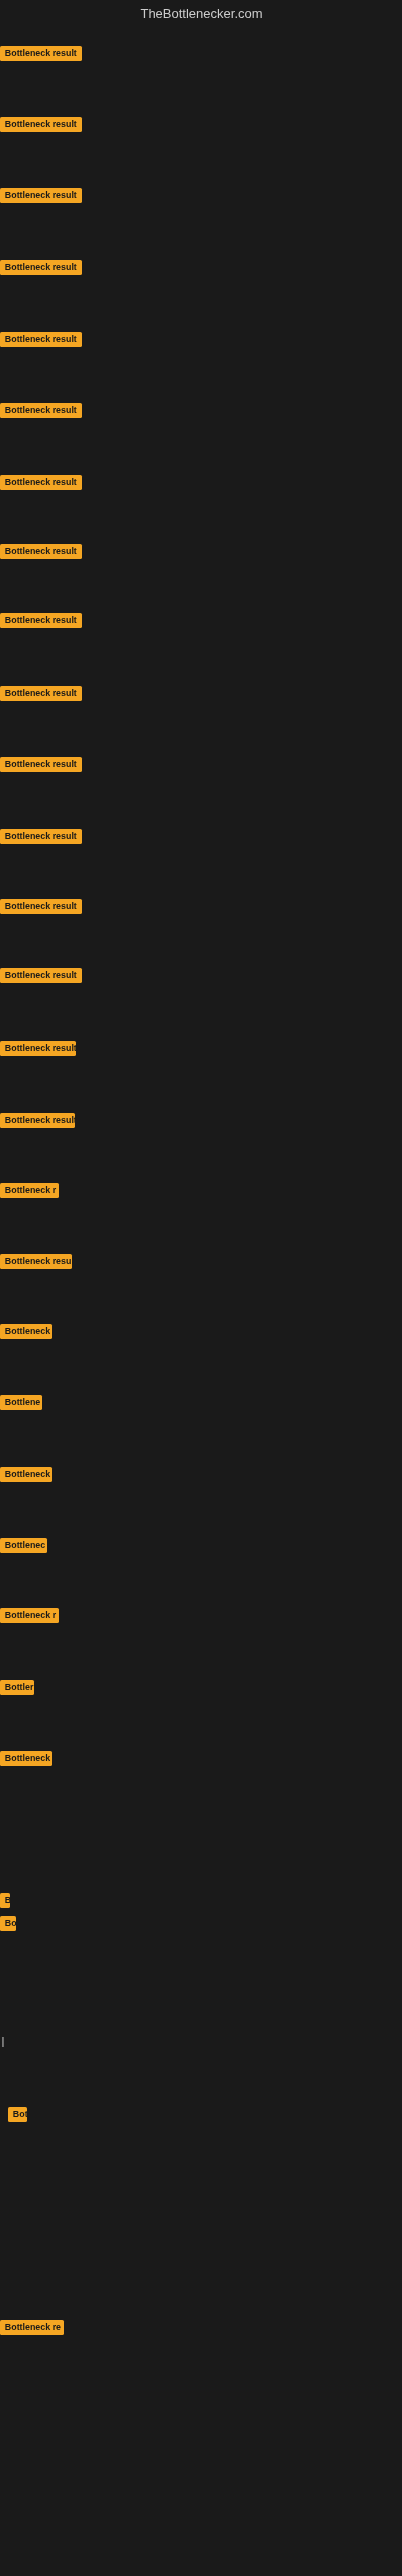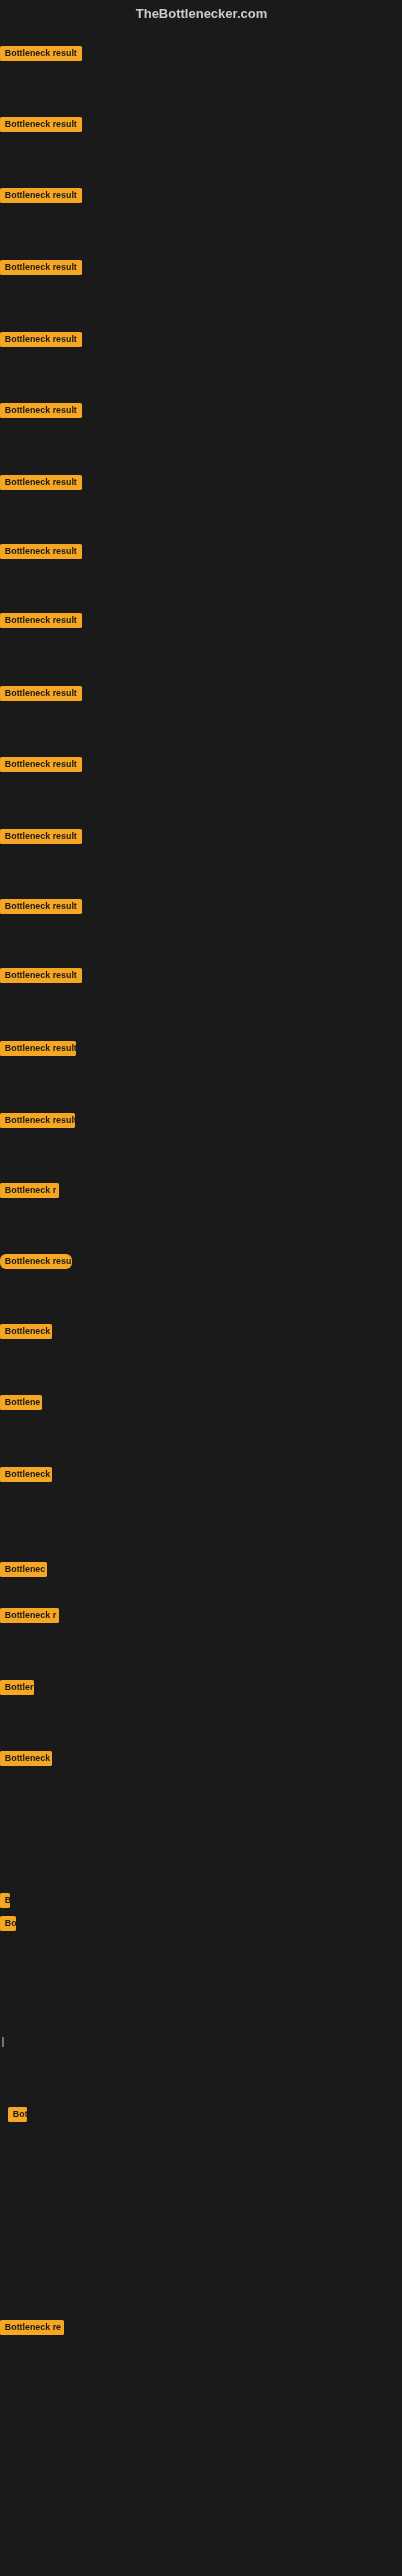--- a/index.html
+++ b/index.html
@@ -12,21 +12,21 @@
       min-height: 2576px;
       background-color: #1a1a1a;
       font-family: Arial, sans-serif;
       position: relative;
     }
     .site-title {
       text-align: center;
       color: #cccccc;
       font-size: 13px;
       padding: 6.4px 0 3.2px 0;
-      font-weight: bold;
+      font-weight: normal;
     }
     .bottleneck-item {
       position: absolute;
       left: 0;
     }
     .bottleneck-badge {
       background-color: #f5a623;
       color: #1a1a1a;
       font-size: 8.9px;
       font-weight: bold;
@@ -52,25 +52,25 @@
 <div class="bottleneck-item" style="top: 544px; left: 0px;"><span class="bottleneck-badge" style="max-width: 93px;">Bottleneck result</span></div>
 <div class="bottleneck-item" style="top: 613px; left: 0px;"><span class="bottleneck-badge" style="max-width: 91px;">Bottleneck result</span></div>
 <div class="bottleneck-item" style="top: 686px; left: 0px;"><span class="bottleneck-badge" style="max-width: 91px;">Bottleneck result</span></div>
 <div class="bottleneck-item" style="top: 757px; left: 0px;"><span class="bottleneck-badge" style="max-width: 91px;">Bottleneck result</span></div>
 <div class="bottleneck-item" style="top: 829px; left: 0px;"><span class="bottleneck-badge" style="max-width: 91px;">Bottleneck result</span></div>
 <div class="bottleneck-item" style="top: 899px; left: 0px;"><span class="bottleneck-badge" style="max-width: 86px;">Bottleneck result</span></div>
 <div class="bottleneck-item" style="top: 968px; left: 0px;"><span class="bottleneck-badge" style="max-width: 86px;">Bottleneck result</span></div>
 <div class="bottleneck-item" style="top: 1041px; left: 0px;"><span class="bottleneck-badge" style="max-width: 76px;">Bottleneck result</span></div>
 <div class="bottleneck-item" style="top: 1113px; left: 0px;"><span class="bottleneck-badge" style="max-width: 75px;">Bottleneck result</span></div>
 <div class="bottleneck-item" style="top: 1183px; left: 0px;"><span class="bottleneck-badge" style="max-width: 59px;">Bottleneck r</span></div>
-<div class="bottleneck-item" style="top: 1254px; left: 0px;"><span class="bottleneck-badge" style="max-width: 72px; border-radius: 6px;">Bottleneck resu</span></div>
+<div class="bottleneck-item" style="top: 1254px; left: 0px;"><span class="bottleneck-badge" style="max-width: 72px;">Bottleneck resu</span></div>
 <div class="bottleneck-item" style="top: 1324px; left: 0px;"><span class="bottleneck-badge" style="max-width: 52px;">Bottleneck</span></div>
 <div class="bottleneck-item" style="top: 1395px; left: 0px;"><span class="bottleneck-badge" style="max-width: 42px;">Bottlene</span></div>
 <div class="bottleneck-item" style="top: 1467px; left: 0px;"><span class="bottleneck-badge" style="max-width: 52px;">Bottleneck</span></div>
-<div class="bottleneck-item" style="top: 1538px; left: 0px;"><span class="bottleneck-badge" style="max-width: 47px; margin-top: 24px;">Bottlenec</span></div>
+<div class="bottleneck-item" style="top: 1538px; left: 0px;"><span class="bottleneck-badge" style="max-width: 47px;">Bottlenec</span></div>
 <div class="bottleneck-item" style="top: 1608px; left: 0px;"><span class="bottleneck-badge" style="max-width: 59px;">Bottleneck r</span></div>
 <div class="bottleneck-item" style="top: 1680px; left: 0px;"><span class="bottleneck-badge" style="max-width: 34px;">Bottler</span></div>
 <div class="bottleneck-item" style="top: 1751px; left: 0px;"><span class="bottleneck-badge" style="max-width: 52px;">Bottleneck</span></div>
 <div class="bottleneck-item" style="top: 1916px; left: 0px;"><span class="bottleneck-badge" style="max-width: 16px;">Bo</span></div>
 <div class="bottleneck-item" style="top: 1893px; left: 0px;"><span class="bottleneck-badge" style="max-width: 9.7px;">B</span></div>
 <div class="bottleneck-item" style="top: 2035px; left: 1.6px; color: rgb(204, 204, 204); font-size: 11.3px;">|</div>
 <div class="bottleneck-item" style="top: 2107px; left: 8px;"><span class="bottleneck-badge" style="max-width: 19.3px;">Bot</span></div>
 <div class="bottleneck-item" style="top: 2320px; left: 0px; text-decoration: underline;"><span class="bottleneck-badge" style="max-width: 64px;">Bottleneck re</span></div>
 
 

